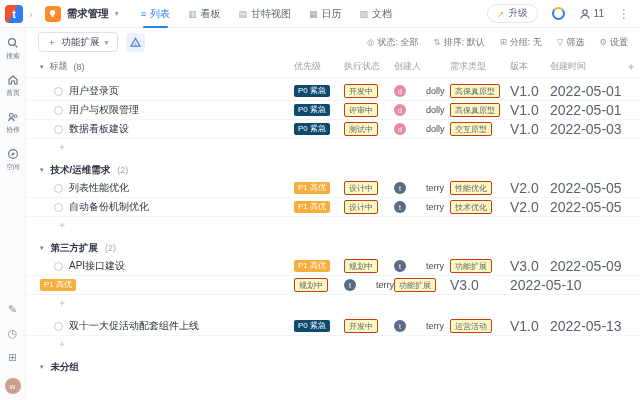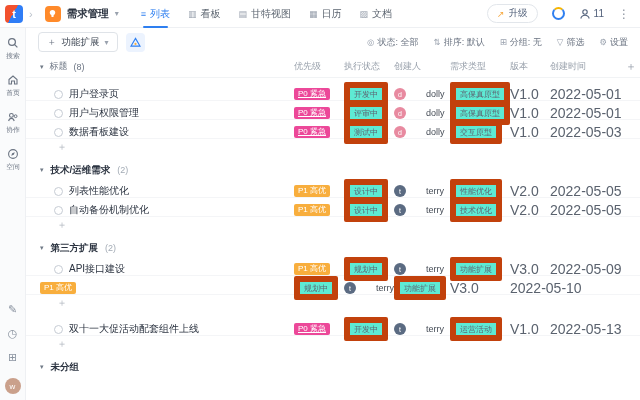--- a/index.html
+++ b/index.html
@@ -54,23 +54,23 @@
   .thead .plus-col{color:#9aa2ae;font-size:11px;text-align:center;cursor:pointer;}
   .caret{color:#707a86;font-size:7px;}
   .tbody{flex:1;overflow:hidden;padding-top:4px;}
   .group{margin-bottom:6px;}
   .group-h{height:18px;display:flex;align-items:center;gap:7px;padding-left:14px;font-size:9.5px;font-weight:bold;color:#2b3340;}
   .group-h .cnt{color:#a3abb5;font-weight:normal;font-size:9px;}
   .row{height:19px;border-bottom:1px solid #f4f5f7;font-size:9px;color:#454c56;cursor:pointer;}
   .titlecell{display:flex;gap:6px;align-items:center;padding-left:14px;font-size:10px;color:#2b3340;overflow:hidden;white-space:nowrap;}
   .circ{width:9px;height:9px;border:1px solid #c6ccd4;border-radius:50%;flex:0 0 auto;}
   .badge{display:inline-block;font-size:8px;color:#fff;border-radius:2px;padding:1px 4px;line-height:1.25;white-space:nowrap;}
-  .badge.p0{background:#ec4899;text-decoration:underline;}
+  .badge.p0{background:#0c4a6e;}
   .badge.p1{background:#f8ae3d;}
-  .chip{display:inline-block;font-size:8px;color:#5d6673;border:6px solid #c2410c;border-radius:2px;padding:0.5px 4px;background:#5eead4;white-space:nowrap;}
+  .chip{display:inline-block;font-size:8px;color:#5d6673;border:1px solid #c2410c;border-radius:2px;padding:0.5px 4px;background:#fef9c3;white-space:nowrap;}
   .assignee{display:flex;gap:20px;align-items:center;font-size:9px;color:#454c56;}
   .av{width:12px;height:12px;border-radius:50%;color:#fff;font-size:7px;display:flex;align-items:center;justify-content:center;flex:0 0 auto;}
   .av.a-dolly{background:#e88aa0;}
   .av.a-terry{background:#5b6b82;}
   .ver,.time{color:#5a626e;font-size:14px;white-space:nowrap;}
   .addrow{height:16px;display:flex;align-items:center;padding-left:31px;color:#b4bac2;font-size:10px;cursor:pointer;}
 </style>
 </head>
 <body>
 

